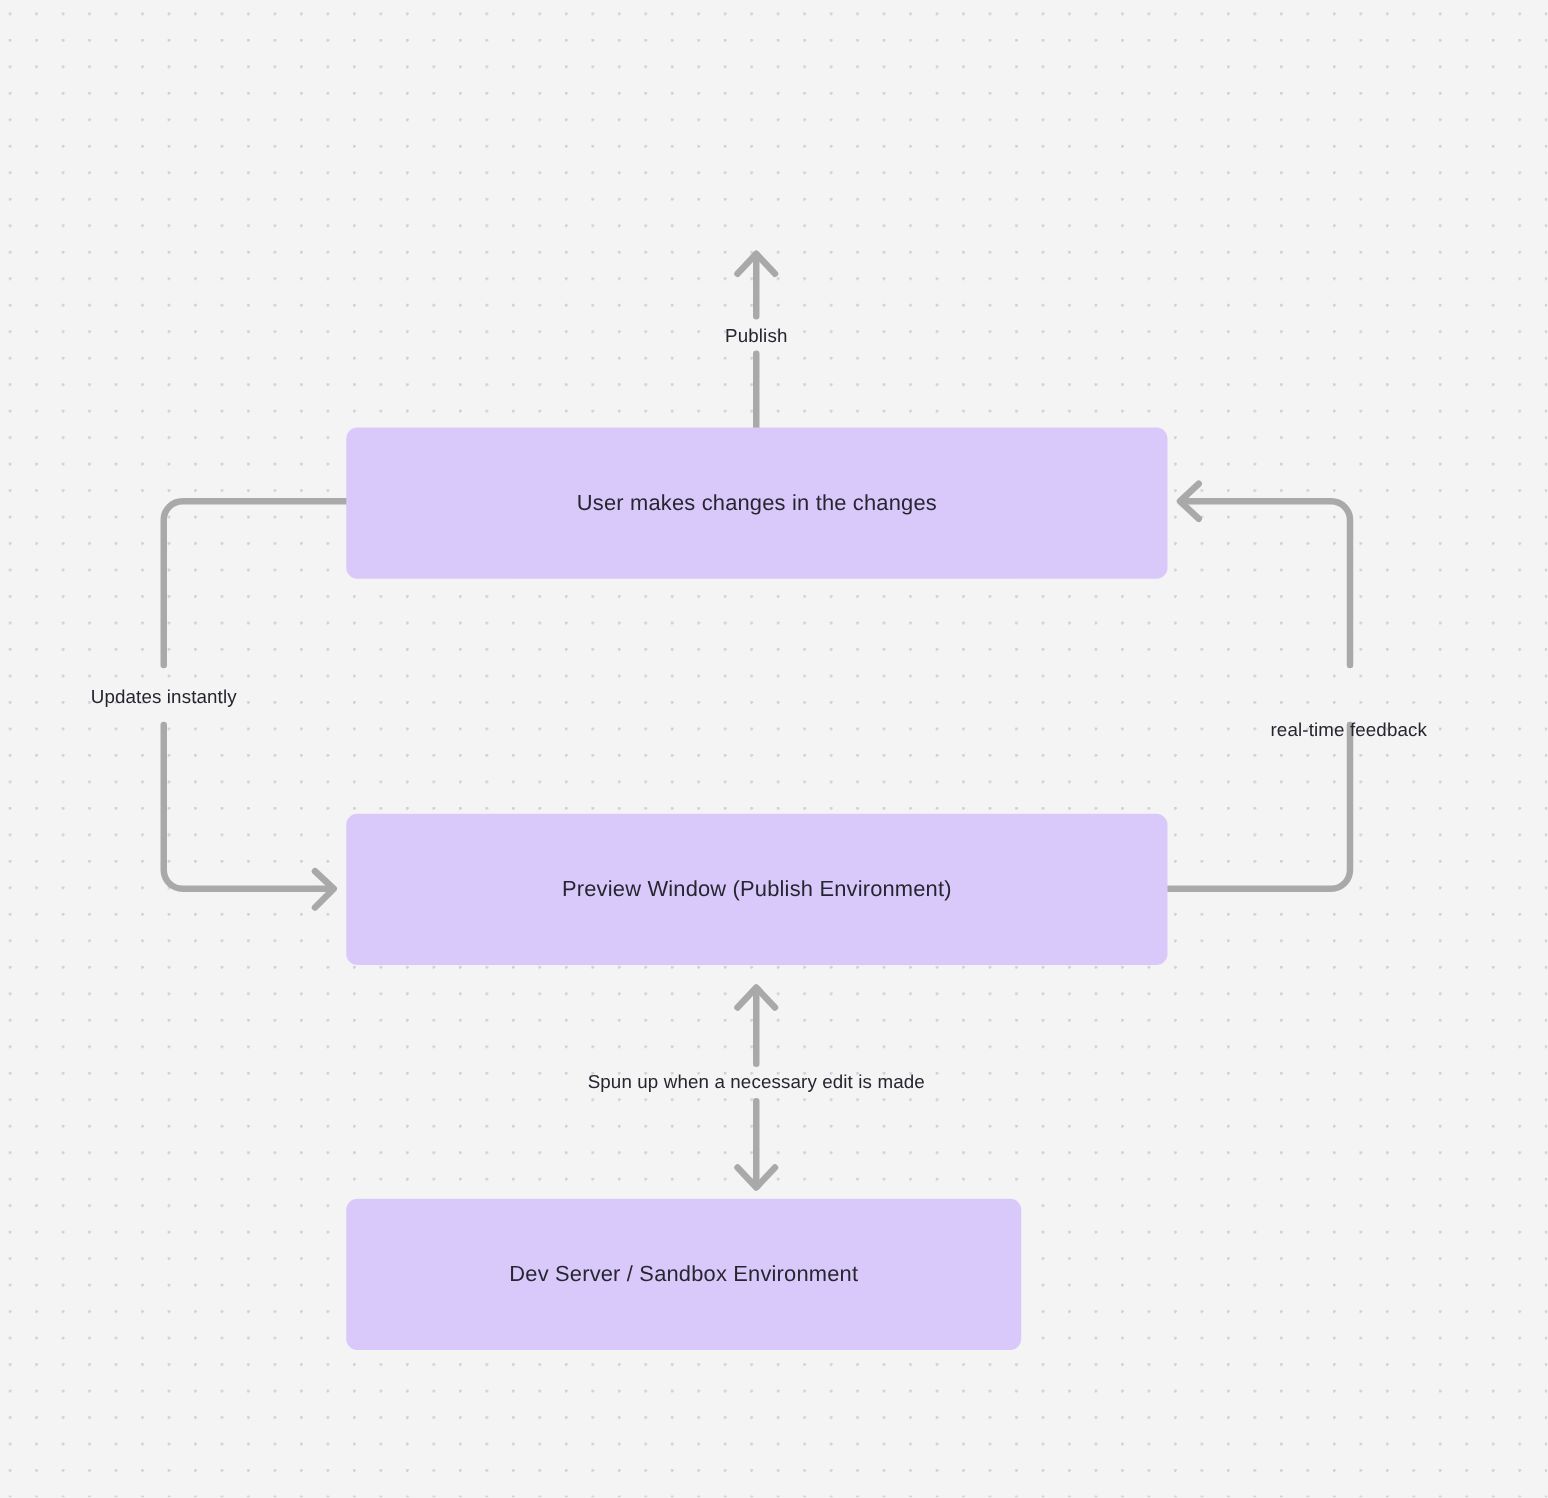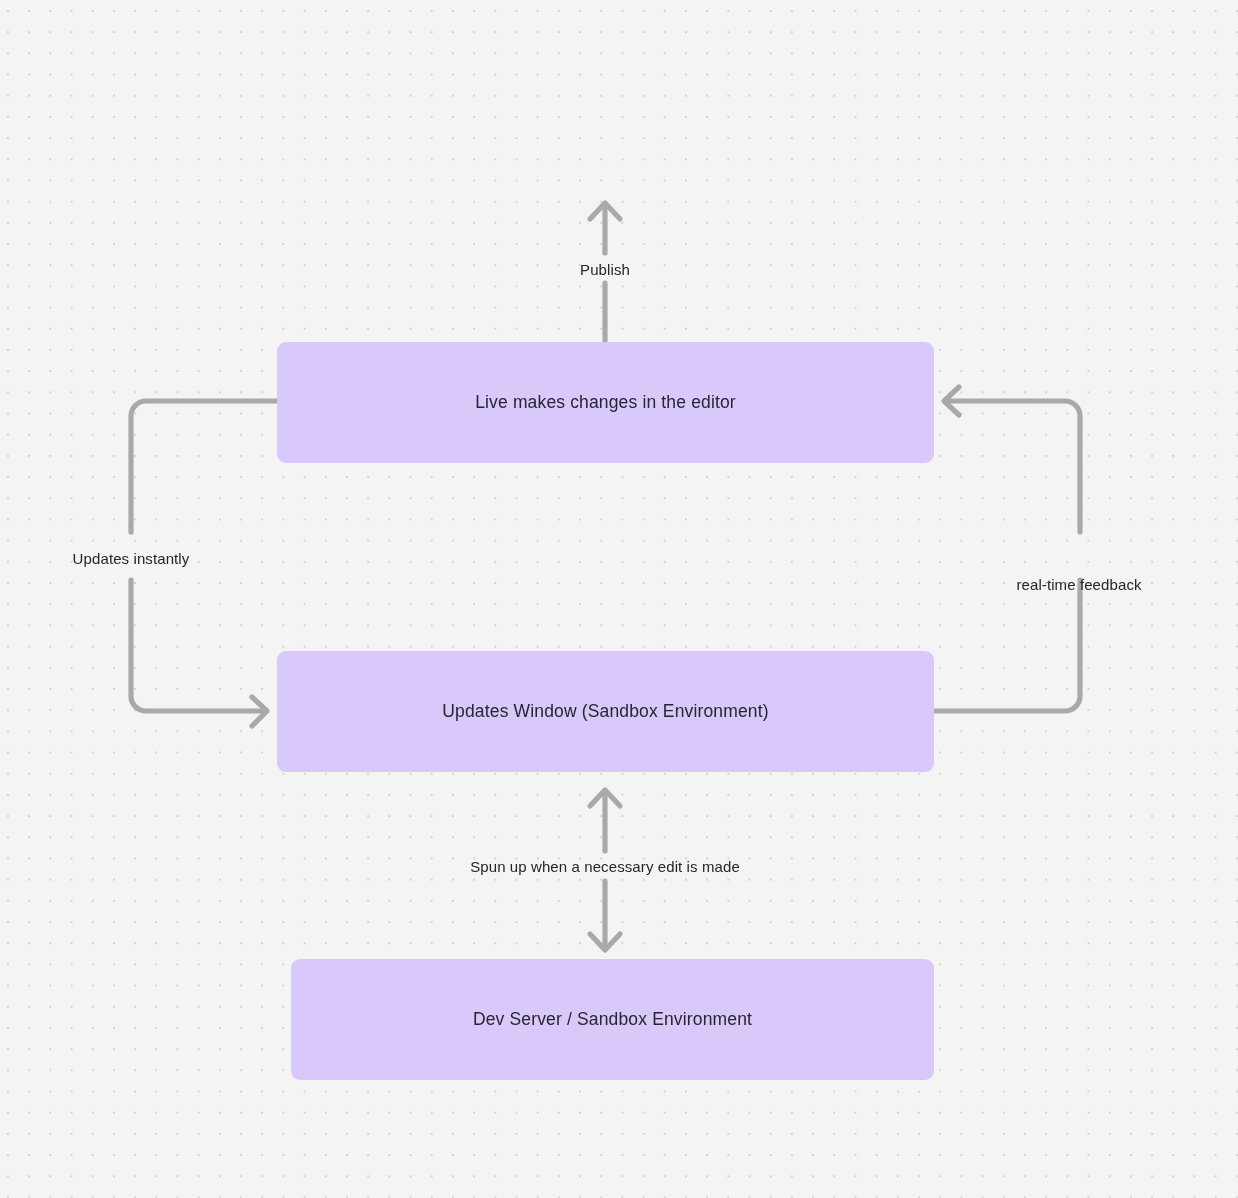--- a/index.html
+++ b/index.html
@@ -53,21 +53,21 @@
     letter-spacing: 0.1px;
     white-space: nowrap;
     transform: translate(-50%, -50%);
     background: transparent;
     padding: 0 4px;
   }
   
   #node-live      { left: 277px; top: 73px;  width: 657px; height: 122px; }
   #node-editor    { left: 277px; top: 342px; width: 657px; height: 121px; }
   #node-preview   { left: 277px; top: 651px; width: 657px; height: 121px; }
-  #node-devserver { left: 291px; top: 959px; width: 643px; height: 121px; }
+  #node-devserver { left: 277px; top: 959px; width: 540px; height: 121px; }
 </style>
 </head>
 <body>
 
 <div id="canvas">
 
   <svg class="edge-layer" viewBox="0 0 1238 1198" width="1238" height="1198" xmlns="http://www.w3.org/2000/svg">
     <g fill="none" stroke="#a9a9a9" stroke-width="5.2" stroke-linecap="round" stroke-linejoin="round">
 
       <g>
@@ -101,24 +101,24 @@
   <div class="edge-label" style="left:605px; top:269px;">Publish</div>
 
   <div class="edge-label" style="left:131px; top:558px;">Updates instantly</div>
 
   <div class="edge-label" style="left:1079px; top:584px;">real-time feedback</div>
 
   <div class="edge-label" style="left:605px; top:866px;">Spun up when a necessary edit is made</div>
 
 
   <div class="node" id="node-editor">
-    <span class="node-label">Live makes changes in the editor</span>
+    <span class="node-label">User makes changes in the changes</span>
   </div>
 
   <div class="node" id="node-preview">
-    <span class="node-label">Updates Window (Sandbox Environment)</span>
+    <span class="node-label">Preview Window (Publish Environment)</span>
   </div>
 
   <div class="node" id="node-devserver">
     <span class="node-label">Dev Server / Sandbox Environment</span>
   </div>
 
 </div>
 
 </body></html>

